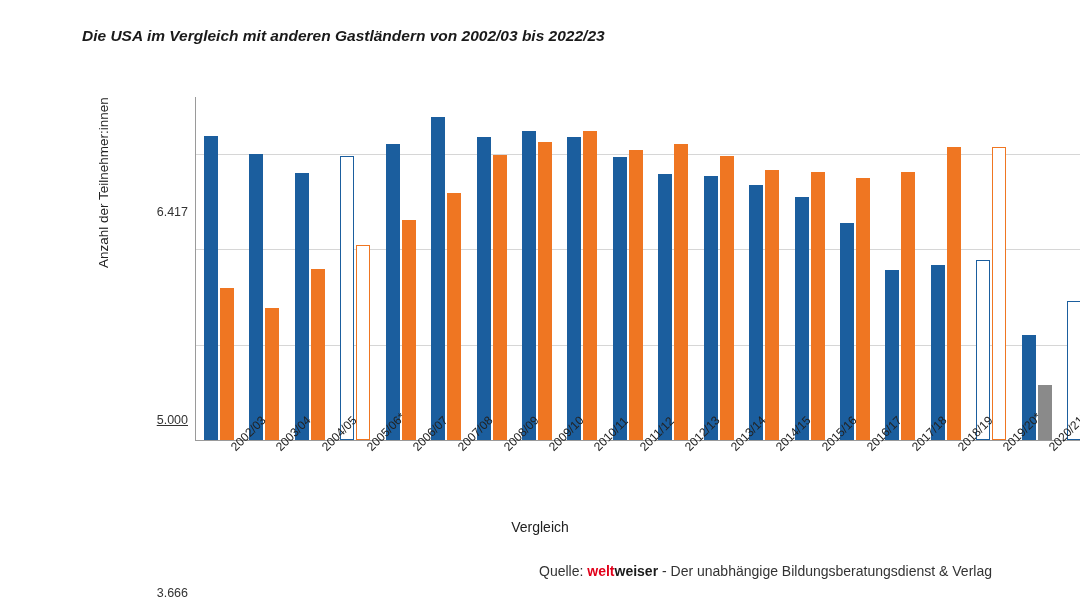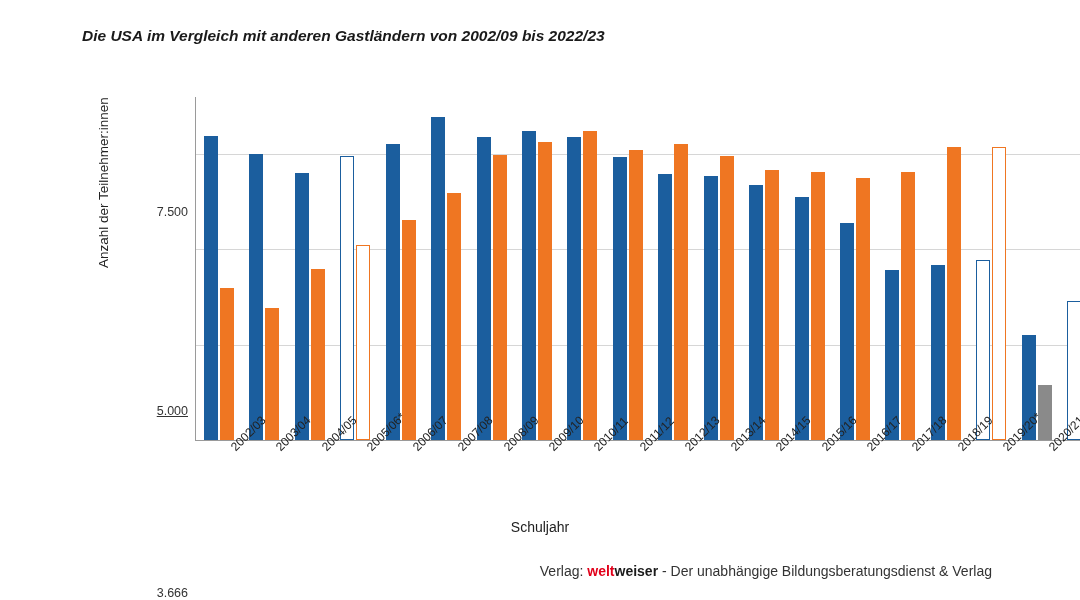--- a/index.html
+++ b/index.html
@@ -138,37 +138,37 @@
     color: #333333;
     white-space: nowrap;
   }
   .source .brand-red { color: #e2001a; font-weight: bold; }
   .source .brand-dark { color: #1b1b1b; font-weight: bold; }
 </style>
 </head>
 <body>
 
 <div class="title-block">
-  <div>Die USA im Vergleich mit anderen Gastländern von 2002/09 bis 2022/23</div>
+  <div>Die USA im Vergleich mit anderen Gastländern von 2002/03 bis 2022/23</div>
 </div>
 
 <div class="y-axis-title">Anzahl der Teilnehmer:innen</div>
 
 <div class="chart-area">
   <div class="plot">
     <div id="gridlines">
         <div class="gridline" style="top: 343px; border-top: none;"></div>
         <div class="gridline" style="top: 247.722px;">
           <div class="ytick-label" style="top: 247.722px;">3.666</div>
         </div>
         <div class="gridline" style="top: 152.444px;">
-          <div class="ytick-label" style="top: 161px; text-decoration: underline;">5.000</div>
+          <div class="ytick-label" style="top: 170px; text-decoration: underline;">5.000</div>
         </div>
         <div class="gridline" style="top: 57.1667px;">
-          <div class="ytick-label" style="top: 57.1667px;">7.500</div>
+          <div class="ytick-label" style="top: 57.1667px;">6.417</div>
         </div>
       </div>
     <div class="bars" id="bars">
         <div class="group" style="left: 7px; width: 45.4286px;">
           <div class="bar left blue" title="2002/03 – USA: 7980" style="height: 304.127px;"></div>
           <div class="bar right orange" title="2002/03 – Andere Gastländer: 3980" style="height: 151.682px;"></div>
         </div>
         <div class="group" style="left: 52.4286px; width: 45.4286px;">
           <div class="bar left blue" title="2003/04 – USA: 7500" style="height: 285.833px;"></div>
           <div class="bar right orange" title="2003/04 – Andere Gastländer: 3470" style="height: 132.246px;"></div>
@@ -262,17 +262,17 @@
     <div class="xlabel" style="left: 487.286px; width: 0px;">2012/13</div>
     <div class="xlabel" style="left: 532.714px; width: 0px;">2013/14</div>
     <div class="xlabel" style="left: 578.143px; width: 0px;">2014/15</div>
     <div class="xlabel" style="left: 623.571px; width: 0px;">2015/16</div>
     <div class="xlabel" style="left: 669px; width: 0px;">2016/17</div>
     <div class="xlabel" style="left: 714.429px; width: 0px;">2017/18</div>
     <div class="xlabel" style="left: 759.857px; width: 0px;">2018/19</div>
     <div class="xlabel" style="left: 805.286px; width: 0px;">2019/20*</div>
     <div class="xlabel" style="left: 850.714px; width: 0px;">2020/21*</div>
   </div>
-<div class="x-axis-title">Schuljahr</div>
+<div class="x-axis-title">Vergleich</div>
 
 <div class="source">
-  <span>Verlag: </span><span class="brand-red">welt</span><span class="brand-dark">weiser</span><span> - Der unabhängige Bildungsberatungsdienst &amp; Verlag</span>
+  <span>Quelle: </span><span class="brand-red">welt</span><span class="brand-dark">weiser</span><span> - Der unabhängige Bildungsberatungsdienst &amp; Verlag</span>
 </div>
 
 </body></html>

